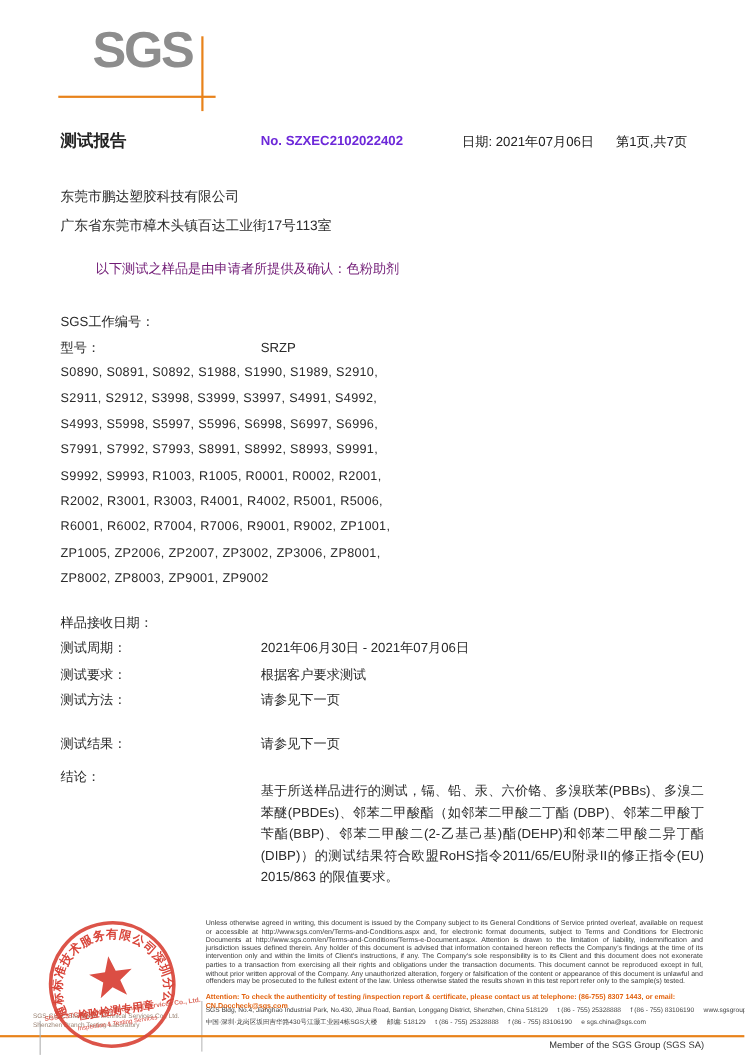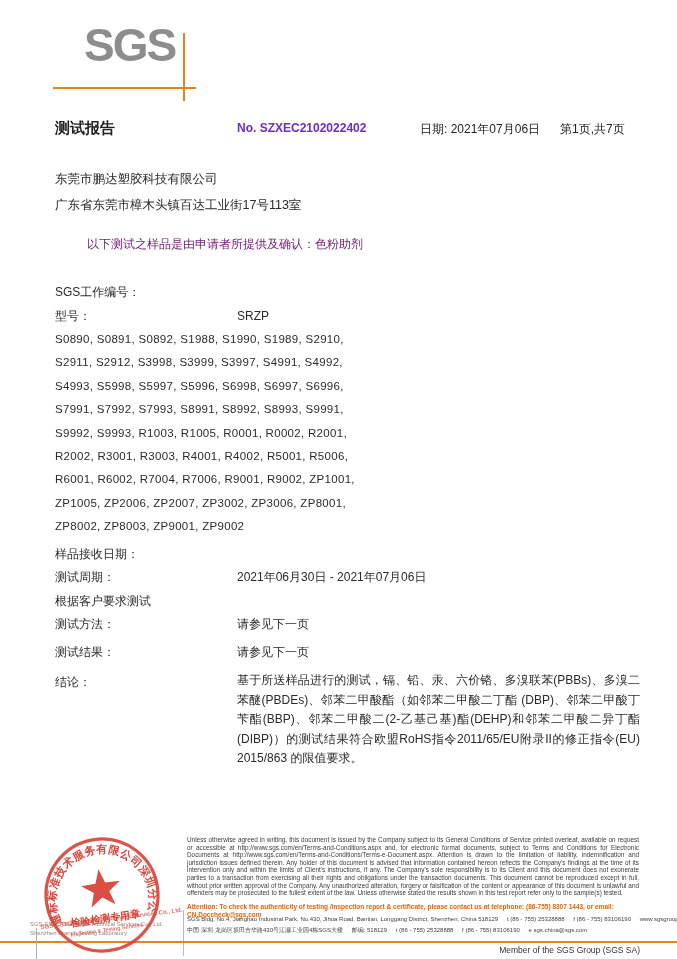--- a/index.html
+++ b/index.html
@@ -24,23 +24,23 @@
   
   .applicant{position:absolute;top:166px;left:55px;width:560px;font-size:12.5px;line-height:26px;color:#2a2a2a;}
   
   .statement{position:absolute;top:236px;left:55px;width:560px;font-size:12px;color:#701a75;margin-left:32px;}
   
   .fields{position:absolute;top:281px;left:55px;width:585px;}
   .field-row{display:flex;align-items:flex-start;}
   .field-label{width:182px;flex:0 0 182px;font-size:12px;line-height:23.5px;color:#2a2a2a;}
   .field-value{flex:1;font-size:12px;line-height:23.5px;color:#2a2a2a;}
   .ref-line{font-size:11.5px;line-height:23.4px;letter-spacing:.3px;white-space:nowrap;}
-  .gap-sm{margin-top:4px;}
+  .gap-sm{margin-top:16px;}
   .gap-md{margin-top:7px;}
-  .conclusion-text{font-size:12px;line-height:19.5px;text-align:justify;}
+  .conclusion-text{font-size:12px;line-height:19.5px;text-align:justify;margin-top:15px;}
   
   .legal{
     position:absolute;top:836px;left:187px;width:452px;
     font-size:6.4px;line-height:7.6px;color:#3c3c3c;text-align:justify;
   }
   .attention{
     position:absolute;top:903px;left:187px;width:452px;
     font-size:6.5px;line-height:7.6px;color:#e2620f;font-weight:bold;
   }
   .addr-block{position:absolute;top:914px;left:187px;width:452px;}
@@ -113,20 +113,21 @@
     <div class="field-row gap-sm">
       <div class="field-label">样品接收日期：</div>
     </div>
 
     <div class="field-row">
       <div class="field-label">测试周期：</div>
       <div class="field-value">2021年06月30日 - 2021年07月06日</div>
     </div>
 
     <div class="field-row">
+      <div class="field-label">测试要求：</div>
       <div class="field-value">根据客户要求测试</div>
     </div>
 
     <div class="field-row">
       <div class="field-label">测试方法：</div>
       <div class="field-value">请参见下一页</div>
     </div>
 
     <div class="field-row gap-sm">
       <div class="field-label">测试结果：</div>

